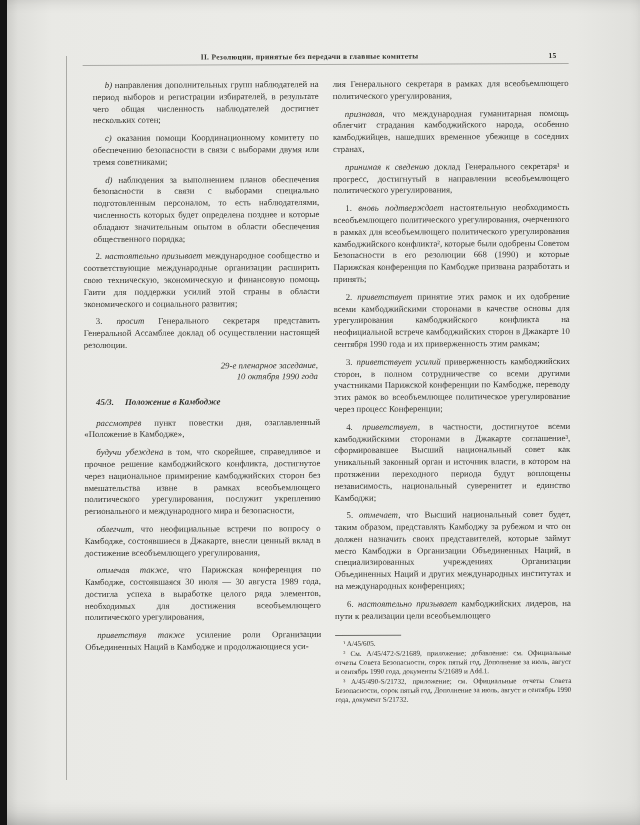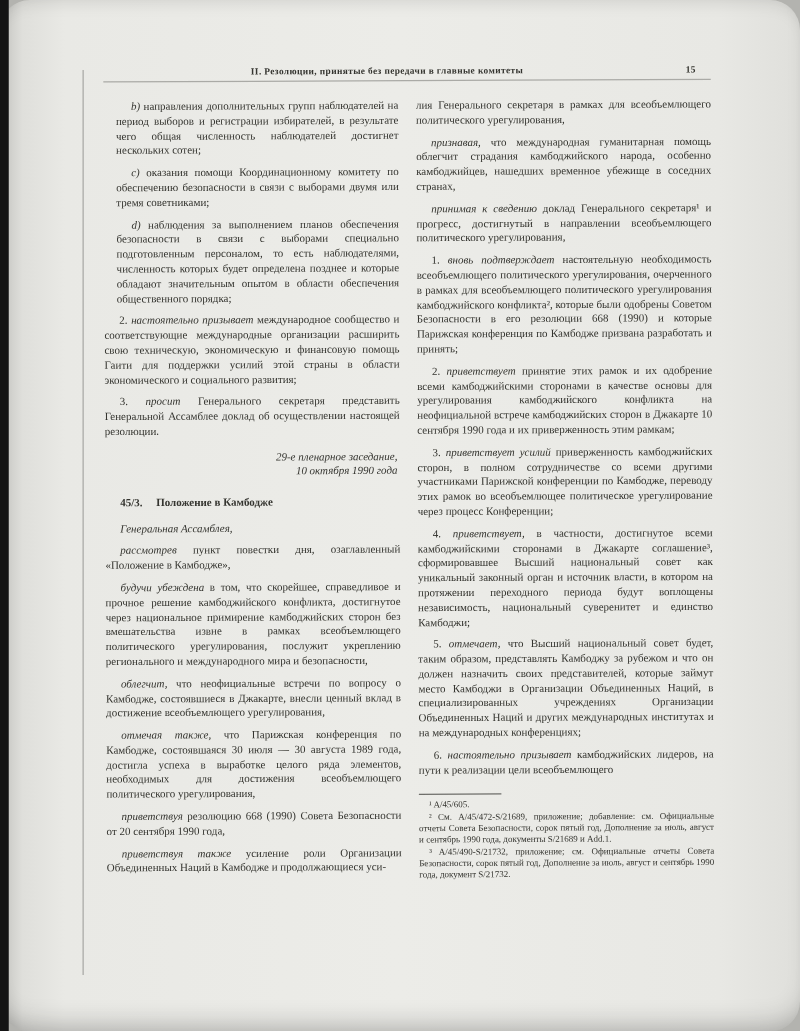--- a/index.html
+++ b/index.html
@@ -6,21 +6,20 @@
   html,body { width:640px; height:825px; }
   body {
     position:relative; overflow:hidden;
     background:#b3b3af;
     font-family:"Liberation Serif", serif;
   }
   .page {
     position:absolute; inset:0;
     background:linear-gradient(90deg,#c3c3bf 0px,#dfdfdb 18px,#e9e9e5 52px,#ecece8 50%,#e8e8e4 90%,#dfdfdb 100%);
     box-shadow: inset 0 -16px 22px -14px rgba(0,0,0,0.3), inset 0 10px 16px -12px rgba(0,0,0,0.18);
-    border-radius: 24px;
   }
   .scan-edge {
     position:absolute; left:0; top:0; width:7px; height:100%;
     background:#141414;
   }
   .fold-line {
     position:absolute; left:66px; top:56px; width:1px; height:724px;
     background:rgba(90,90,86,0.45);
   }
   .content {
@@ -40,21 +39,21 @@
   .col { width:236px; font-size:8.8px; line-height:11.8px; text-align:justify; }
   .p { text-indent:12px; margin-bottom:6px; }
   .p .lead { font-style:italic; }
   .p .num { font-style:normal; }
   .p.sub { padding-left:10px; }
   .p.cont { text-indent:0; }
   .meeting-date {
     white-space:pre-line; text-align:right; font-style:italic;
     margin:9px 2px 13px 0; line-height:11.5px;
   }
-  .res-heading { font-weight:bold; margin:11px 0 9px; text-indent:12px; }
+  .res-heading { font-weight:bold; margin:11px 0 9px; text-indent:12px;font-style:italic; }
   .res-heading .res-title { margin-left:11px; }
   .footnotes { margin-top:13px; font-size:7.2px; line-height:9px; }
   .fn-rule { width:66px; border-top:1px solid #6e6e6a; margin-bottom:4px; }
   .fn { text-indent:8px; text-align:justify; margin-bottom:1px; }
 </style>
 </head>
 <body>
 
 <div class="page">
   <div class="scan-edge"></div>
@@ -75,26 +74,24 @@
         <p class="p sub"><span class="num"></span><span class="lead">d)</span><span class="txt"> наблюдения за выполнением планов обеспечения безопасности в связи с выборами специально подготовленным персоналом, то есть наблюдателями, численность которых будет определена позднее и которые обладают значительным опытом в области обеспечения общественного порядка;</span></p>
 
         <p class="p"><span class="num">2. </span><span class="lead">настоятельно призывает</span><span class="txt"> международное сообщество и соответствующие международные организации расширить свою техническую, экономическую и финансовую помощь Гаити для поддержки усилий этой страны в области экономического и социального развития;</span></p>
         <p class="p"><span class="num">3. </span><span class="lead">просит</span><span class="txt"> Генерального секретаря представить Генеральной Ассамблее доклад об осуществлении настоящей резолюции.</span></p>
 
         <div class="meeting-date">29-е пленарное заседание,
 10 октября 1990 года</div>
 
         <div class="res-heading"><span class="res-num">45/3.</span><span class="res-title">Положение в Камбодже</span></div>
 
-        <p class="p"><span class="num"></span><span class="lead">Генеральная Ассамблея,</span><span class="txt"></span></p>
         <p class="p"><span class="num"></span><span class="lead">рассмотрев</span><span class="txt"> пункт повестки дня, озаглавленный «Положение в Камбодже»,</span></p>
         <p class="p"><span class="num"></span><span class="lead">будучи убеждена</span><span class="txt"> в том, что скорейшее, справедливое и прочное решение камбоджийского конфликта, достигнутое через национальное примирение камбоджийских сторон без вмешательства извне в рамках всеобъемлющего политического урегулирования, послужит укреплению регионального и международного мира и безопасности,</span></p>
         <p class="p"><span class="num"></span><span class="lead">облегчит,</span><span class="txt"> что неофициальные встречи по вопросу о Камбодже, состоявшиеся в Джакарте, внесли ценный вклад в достижение всеобъемлющего урегулирования,</span></p>
         <p class="p"><span class="num"></span><span class="lead">отмечая также,</span><span class="txt"> что Парижская конференция по Камбодже, состоявшаяся 30 июля — 30 августа 1989 года, достигла успеха в выработке целого ряда элементов, необходимых для достижения всеобъемлющего политического урегулирования,</span></p>
-        <p class="p"><span class="num"></span><span class="lead">приветствуя</span><span class="txt"> резолюцию 668 (1990) Совета Безопасности от 20 сентября 1990 года,</span></p>
         <p class="p"><span class="num"></span><span class="lead">приветствуя также</span><span class="txt"> усиление роли Организации Объединенных Наций в Камбодже и продолжающиеся уси-</span></p>
       </div>
 
       <div class="col">
         <p class="p cont"><span class="txt">лия Генерального секретаря в рамках для всеобъемлющего политического урегулирования,</span></p>
 
         <p class="p"><span class="num"></span><span class="lead">признавая,</span><span class="txt"> что международная гуманитарная помощь облегчит страдания камбоджийского народа, особенно камбоджийцев, нашедших временное убежище в соседних странах,</span></p>
         <p class="p"><span class="num"></span><span class="lead">принимая к сведению</span><span class="txt"> доклад Генерального секретаря¹ и прогресс, достигнутый в направлении всеобъемлющего политического урегулирования,</span></p>
 
         <p class="p"><span class="num">1. </span><span class="lead">вновь подтверждает</span><span class="txt"> настоятельную необходимость всеобъемлющего политического урегулирования, очерченного в рамках для всеобъемлющего политического урегулирования камбоджийского конфликта², которые были одобрены Советом Безопасности в его резолюции 668 (1990) и которые Парижская конференция по Камбодже призвана разработать и принять;</span></p>

